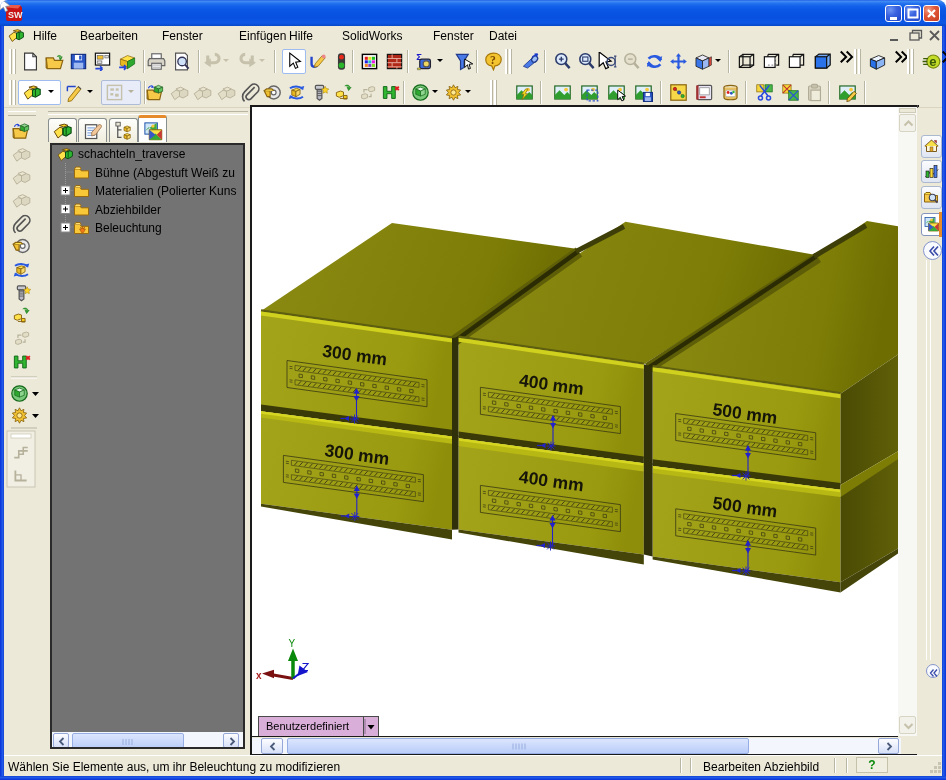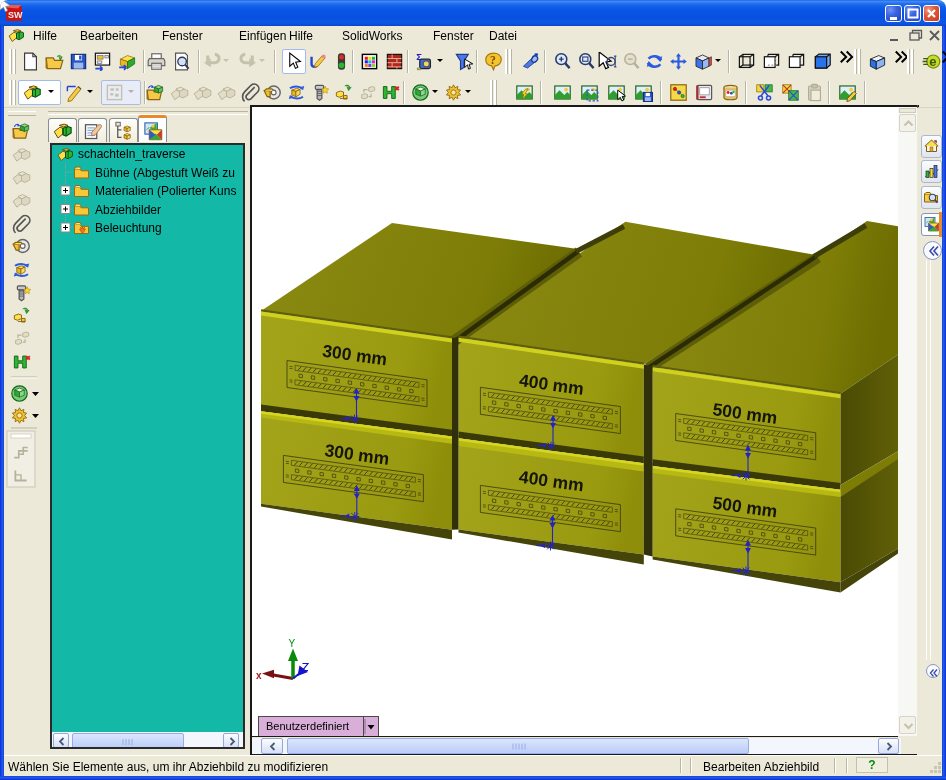--- a/index.html
+++ b/index.html
@@ -36,21 +36,21 @@
 .ic{position:absolute;width:19px;height:19px;top:6px;}
 .ic svg{width:19px;height:19px;}
 .sep{position:absolute;top:4px;width:2px;height:23px;border-left:1px solid #b9b5a3;border-right:1px solid #fff;}
 .grip2{position:absolute;top:3px;width:8px;height:25px;background:linear-gradient(90deg,#fff 0 2px,#b9b5a3 2px 3px,transparent 3px 4px,#fff 4px 6px,#b9b5a3 6px 7px,transparent 7px);}
 .dda{position:absolute;top:13px;width:0;height:0;border-left:3px solid transparent;border-right:3px solid transparent;border-top:3.5px solid #000;}
 .pressbtn{position:absolute;top:3px;height:25px;background:#fff;border:1px solid #9ebcf0;border-radius:2px;}
 .pressbtn2{position:absolute;top:3px;height:25px;background:#e8ecf8;border:1px solid #aebcd8;border-radius:2px;}
 
 .tab{height:23.5px;background:linear-gradient(180deg,#fefefc,#f0eddd);border:1px solid #898f8f;border-bottom:none;border-radius:3px 3px 0 0;}
 .tabsel{height:27px;background:#fff;border-top:3px solid #e68b2c;}
-#tree{left:46px;top:35px;width:195px;height:606px;background:#14b8a6;border:2px solid #2a2a2a;overflow:hidden;}
+#tree{left:46px;top:35px;width:195px;height:606px;background:#737373;border:2px solid #2a2a2a;overflow:hidden;}
 
 .sbtn{background:linear-gradient(180deg,#fdfdff,#d7e0f8);border:1px solid #95a8d8;border-radius:2px;}
 .sthumb{background:linear-gradient(180deg,#dce5fd 0%,#cbd9fb 50%,#bacdf8 100%);border:1px solid #96aee4;border-radius:2px;}
 .dbtn{background:#f2f1ea;border:1px solid #d8d4c4;border-radius:2px;}
 
 .tpb{left:4px;width:21px;height:23px;background:linear-gradient(180deg,#fbfcfe,#dfe5f2);border:1px solid #aab8d0;border-radius:3px;}
 .tpsel{background:#fff;border-color:#8494bc;}
 </style>
 </head>
 <body>
@@ -987,21 +987,21 @@
             <path d="M9 3.5 5 8l4 4.5M13 3.5 9 8l4 4.5" stroke="#3a4aa8" stroke-width="1.6" fill="none"></path>
           </svg></div>
       <div class="abs" style="left:8.5px;top:152px;width:1px;height:400px;background:#d8d4c2;border-right:1px solid #fff;"></div>
       <div class="abs" style="left:12.5px;top:152px;width:1px;height:400px;background:#d8d4c2;border-right:1px solid #fff;"></div>
       <div class="abs" style="left:9px;top:556px;width:14px;height:14px;border-radius:50%;background:#f8fafe;border:1px solid #8494cc;"><svg width="12" height="12">
             <path d="M6.5 2.5 3.5 6l3 3.5M10 2.5 7 6l3 3.5" stroke="#3a4aa8" stroke-width="1.3" fill="none"></path>
           </svg></div>
     </div>
   </div>
   <div id="status" class="abs">
-    <span class="abs" style="left:4px;top:4px;">Wählen Sie Elemente aus, um ihr Abziehbild zu modifizieren</span>
+    <span class="abs" style="left:4px;top:4px;">Wählen Sie Elemente aus, um ihr Beleuchtung zu modifizieren</span>
     <div class="abs" style="left:676px;top:2px;width:2px;height:15px;border-left:1px solid #b9b5a3;border-right:1px solid #fff;"></div>
     <div class="abs" style="left:686px;top:2px;width:2px;height:15px;border-left:1px solid #b9b5a3;border-right:1px solid #fff;"></div>
     <span class="abs" style="left:699px;top:4px;">Bearbeiten Abziehbild</span>
     <div class="abs" style="left:830px;top:2px;width:2px;height:15px;border-left:1px solid #b9b5a3;border-right:1px solid #fff;"></div>
     <div class="abs" style="left:842px;top:2px;width:2px;height:15px;border-left:1px solid #b9b5a3;border-right:1px solid #fff;"></div>
     <div class="abs" style="left:852px;top:1px;width:32px;height:16px;border:1px solid #c5c1ab;background:#f0eee0;text-align:center;"><b style="color:#0a8a0a;font-size:12px;">?</b></div>
     <svg width="12" height="12" style="position:absolute;left:926px;top:6px">
         <g fill="#c9c5b3">
           <rect x="8" y="0" width="3" height="3"></rect>
           <rect x="4" y="4" width="3" height="3"></rect>

